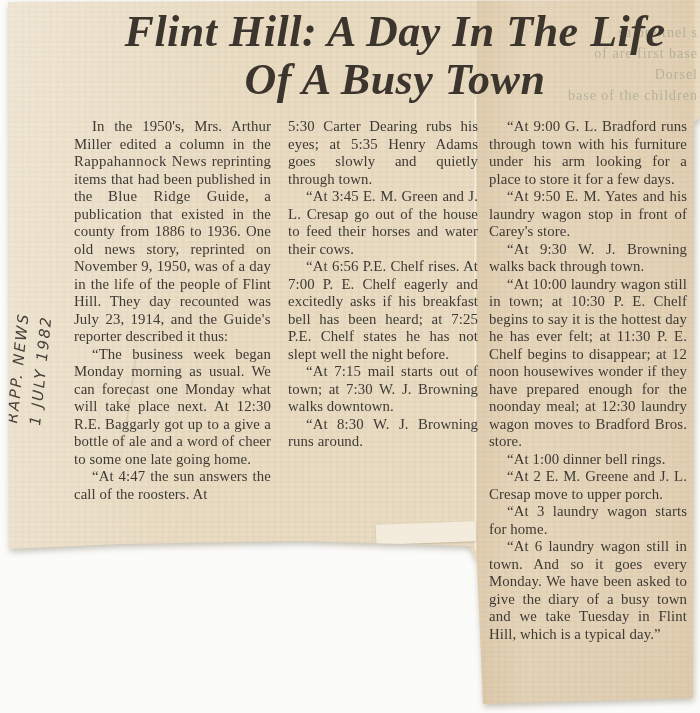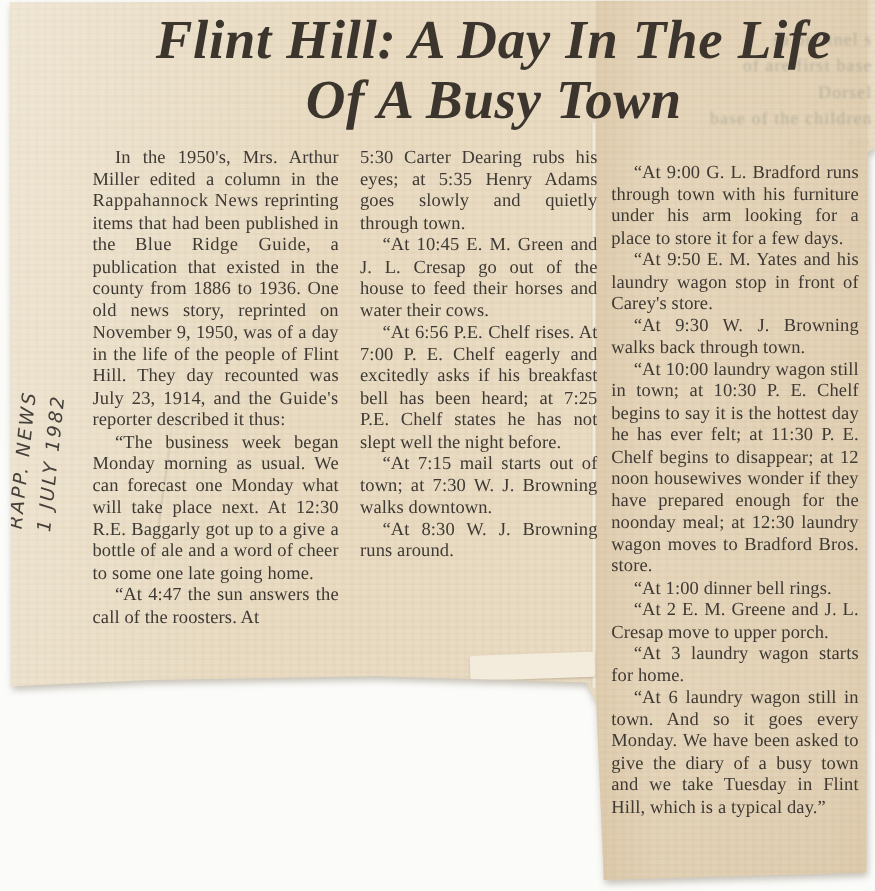--- a/index.html
+++ b/index.html
@@ -75,21 +75,21 @@
     text-align:justify;
     color:var(--ink);
     letter-spacing:0.1px;
     overflow:hidden;
   }
   .col p{margin:0;}
   .col p.indent{text-indent:18px;}
   .col b{font-weight:400;letter-spacing:0.4px;}
   #col1{left:74px;width:197px;height:428px;}
   #col2{left:288px;width:190px;height:430px;}
-  #col3{left:489px;width:198px;height:578px;margin-top:12px;}
+  #col3{left:489px;width:198px;height:578px;}
   .handnote{
     position:absolute;left:-60px;top:306px;width:190px;height:48px;
     transform:rotate(-84deg);
     font-family:"DejaVu Sans", sans-serif;
     font-style:italic;font-weight:500;
     font-size:15px;line-height:23px;
     letter-spacing:2px;
     color:#45403a;
     text-align:left;
   }
@@ -117,21 +117,21 @@
         <div>Of A Busy Town</div>
       </div>
 
       <div id="col1" class="col">
           <p class="indent"><span>In the 1950's, Mrs. Arthur Miller edited a column in the </span><b>Rappahannock News</b><span> reprinting items that had been published in the </span><b>Blue Ridge Guide</b><span>, a publication that existed in the county from 1886 to 1936. One old news story, reprinted on November 9, 1950, was of a day in the life of the people of Flint Hill. They day recounted was July 23, 1914, and the </span><b>Guide's</b><span> reporter described it thus:</span></p>
           <p class="indent"><span>“The business week began Monday morning as usual. We can forecast one Monday what will take place next. At 12:30 R.E. Baggarly got up to a give a bottle of ale and a word of cheer to some one late going home.</span></p>
           <p class="indent"><span>“At 4:47 the sun answers the call of the roosters. At</span></p>
         </div>
       <div id="col2" class="col">
           <p class=""><span>5:30 Carter Dearing rubs his eyes; at 5:35 Henry Adams goes slowly and quietly through town.</span></p>
-          <p class="indent"><span>“At 10:45 E. M. Green and J. L. Cresap go out of the house to feed their horses and water their cows.</span></p>
+          <p class="indent"><span>“At 3:45 E. M. Green and J. L. Cresap go out of the house to feed their horses and water their cows.</span></p>
           <p class="indent"><span>“At 6:56 P.E. Chelf rises. At 7:00 P. E. Chelf eagerly and excitedly asks if his breakfast bell has been heard; at 7:25 P.E. Chelf states he has not slept well the night before.</span></p>
           <p class="indent"><span>“At 7:15 mail starts out of town; at 7:30 W. J. Browning walks downtown.</span></p>
           <p class="indent"><span>“At 8:30 W. J. Browning runs around.</span></p>
         </div>
       <div id="col3" class="col">
           <p class="indent"><span>“At 9:00 G. L. Bradford runs through town with his furniture under his arm looking for a place to store it for a few days.</span></p>
           <p class="indent"><span>“At 9:50 E. M. Yates and his laundry wagon stop in front of Carey's store.</span></p>
           <p class="indent"><span>“At 9:30 W. J. Browning walks back through town.</span></p>
           <p class="indent"><span>“At 10:00 laundry wagon still in town; at 10:30 P. E. Chelf begins to say it is the hottest day he has ever felt; at 11:30 P. E. Chelf begins to disappear; at 12 noon housewives wonder if they have prepared enough for the noonday meal; at 12:30 laundry wagon moves to Bradford Bros. store.</span></p>
           <p class="indent"><span>“At 1:00 dinner bell rings.</span></p>

